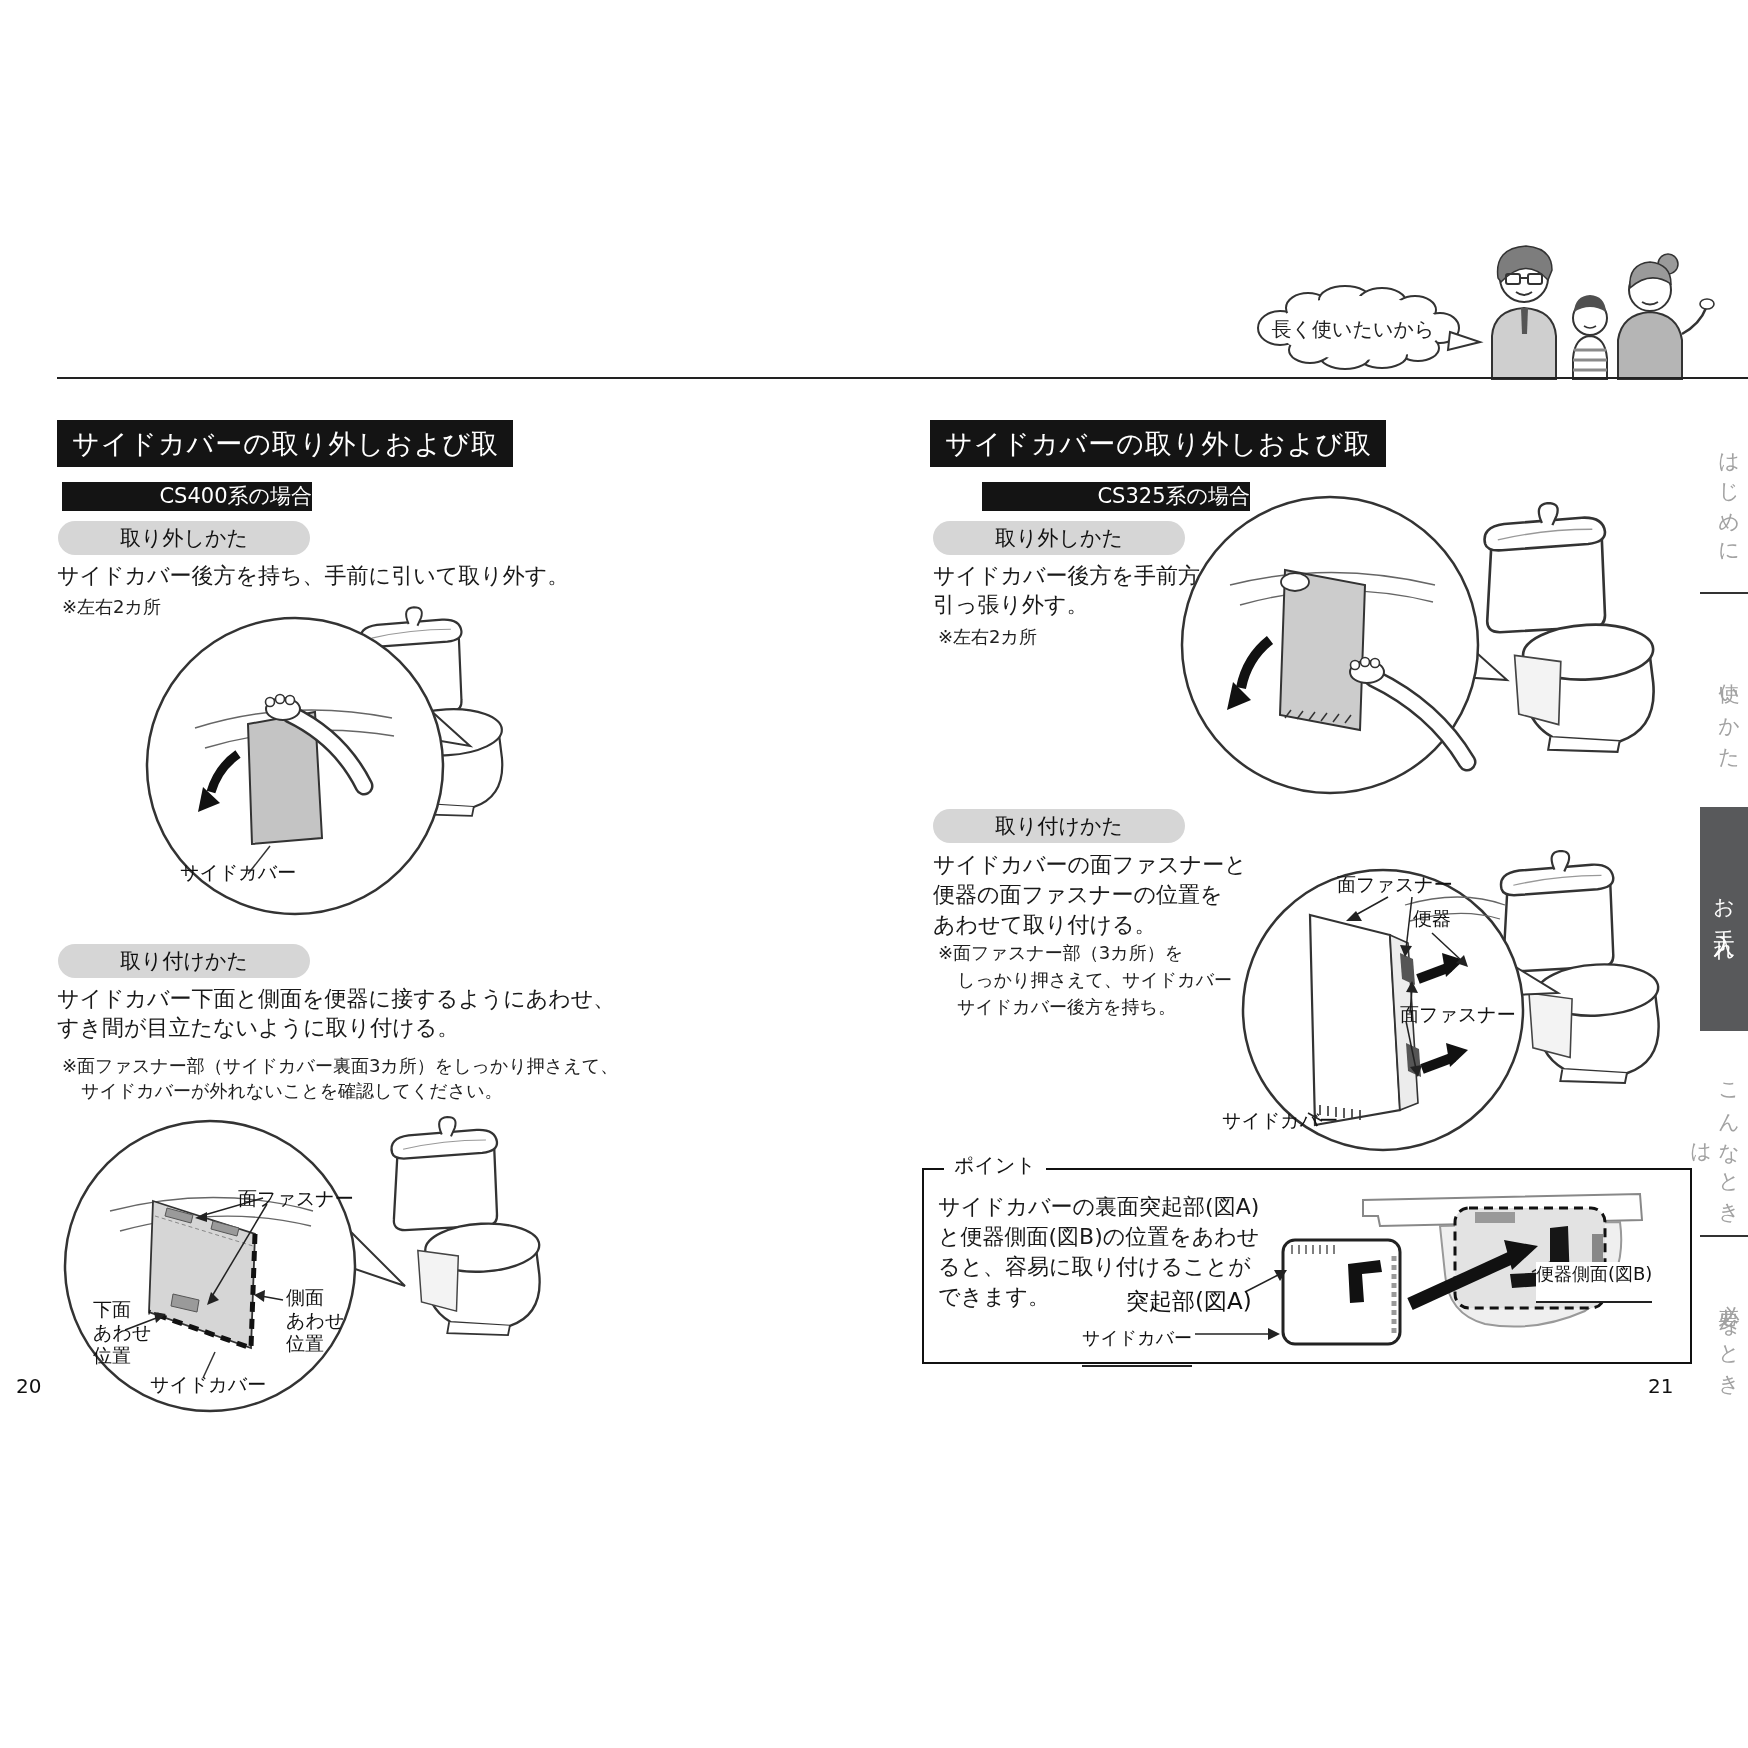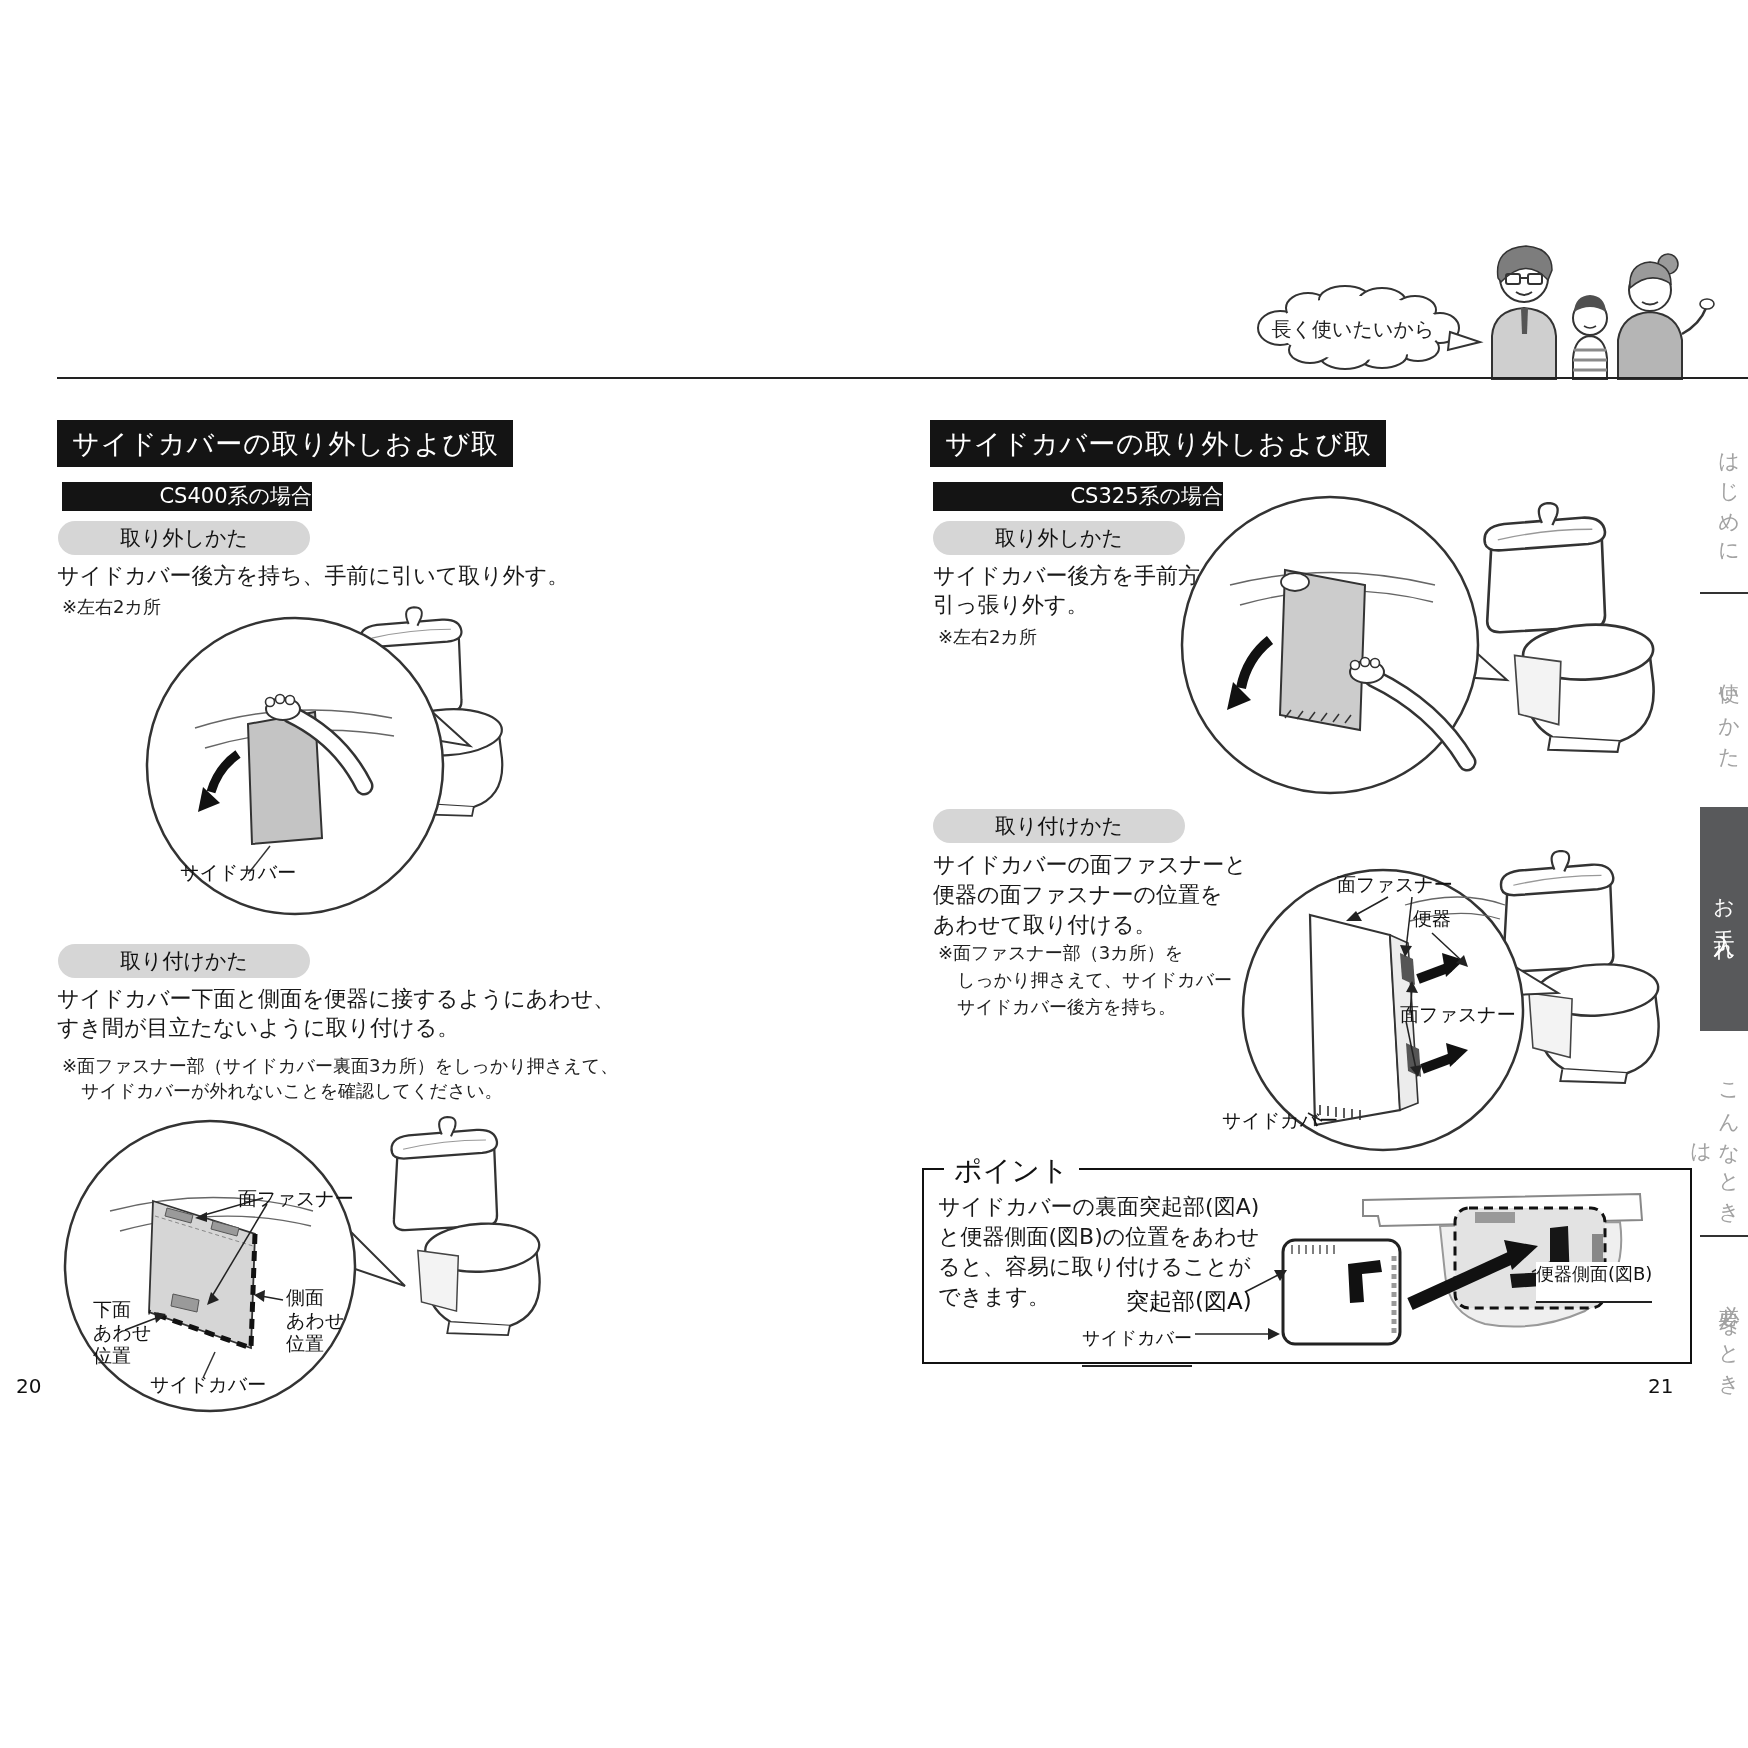--- a/index.html
+++ b/index.html
@@ -18,21 +18,21 @@
   .prelines{white-space:pre-line;line-height:23px}
   .pagenum{font-size:20px;font-weight:normal;color:#111}
   .rule{background:#222;height:2px}
   .vtab{writing-mode:vertical-rl;font-size:21px;letter-spacing:6px;color:#a2a2a2;
         position:absolute;left:1707px;width:36px;text-align:center}
   .tab-dark{position:absolute;left:1700px;width:48px;background:#58595b;
             display:flex;align-items:center;justify-content:center}
   .tab-dark span{writing-mode:vertical-rl;font-size:21px;letter-spacing:6px;color:#fff}
   .tick{position:absolute;left:1700px;width:48px;height:2px;background:#333}
   .pt-box{position:absolute;border:2.5px solid #111;background:#fff}
-  .pt-title{position:absolute;font-size:28px;background:#fff;padding:0 10px;color:#111}
+  .pt-title{position:absolute;font-size:20px;background:#fff;padding:0 10px;color:#111}
   .underline{border-bottom:2px solid #222;padding-bottom:15px}
   .bubble-text{font-size:20px;color:#222;text-align:center;white-space:nowrap}
   svg{position:absolute;overflow:visible}
 </style>
 </head>
 <body>
 
 <svg width="0" height="0">
   <defs>
     <symbol id="toilet-sym" viewBox="0 0 200 240">
@@ -155,21 +155,21 @@
 <div class="abs fig-label prelines" style="left:93px;top:1298px">下面
 あわせ
 位置</div>
 <div class="abs fig-label prelines" style="left:286px;top:1286px">側面
 あわせ
 位置</div>
 <div class="abs fig-label" style="left:150px;top:1372px">サイドカバー</div>
 <div class="abs pagenum" style="left:16px;top:1374px">20</div>
 
 <div class="abs bar-title" style="left:930px;top:420px;width:456px;height:47px">サイドカバーの取り外しおよび取り付け</div>
-<div class="abs bar-model" style="left:933px;top:482px;width:290px;height:29px">CS325系の場合</div>
+<div class="abs bar-model" style="left:982px;top:482px;width:268px;height:29px">CS325系の場合</div>
 <div class="abs pill" style="left:933px;top:521px;width:252px;height:34px">取り外しかた</div>
 <div class="abs body-t" style="left:933px;top:561px">サイドカバー後方を手前方向に</div>
 <div class="abs body-t" style="left:933px;top:590px">引っ張り外す。</div>
 <div class="abs note-t" style="left:938px;top:624px">※左右2カ所</div>
 
 <svg class="abs" style="left:1135px;top:490px" width="560" height="320" viewBox="0 0 560 320">
   <use href="#toilet-sym" x="325" y="12" width="210" height="252"></use>
   <polygon points="305,130 372,190 295,185" fill="#fff" stroke="#333" stroke-width="2"></polygon>
   <circle cx="195" cy="155" r="148" fill="#fff" stroke="#333" stroke-width="2.5"></circle>
   <path d="M95,95 Q195,70 300,95 M105,115 Q200,88 298,112" stroke="#666" stroke-width="1.3" fill="none"></path>

